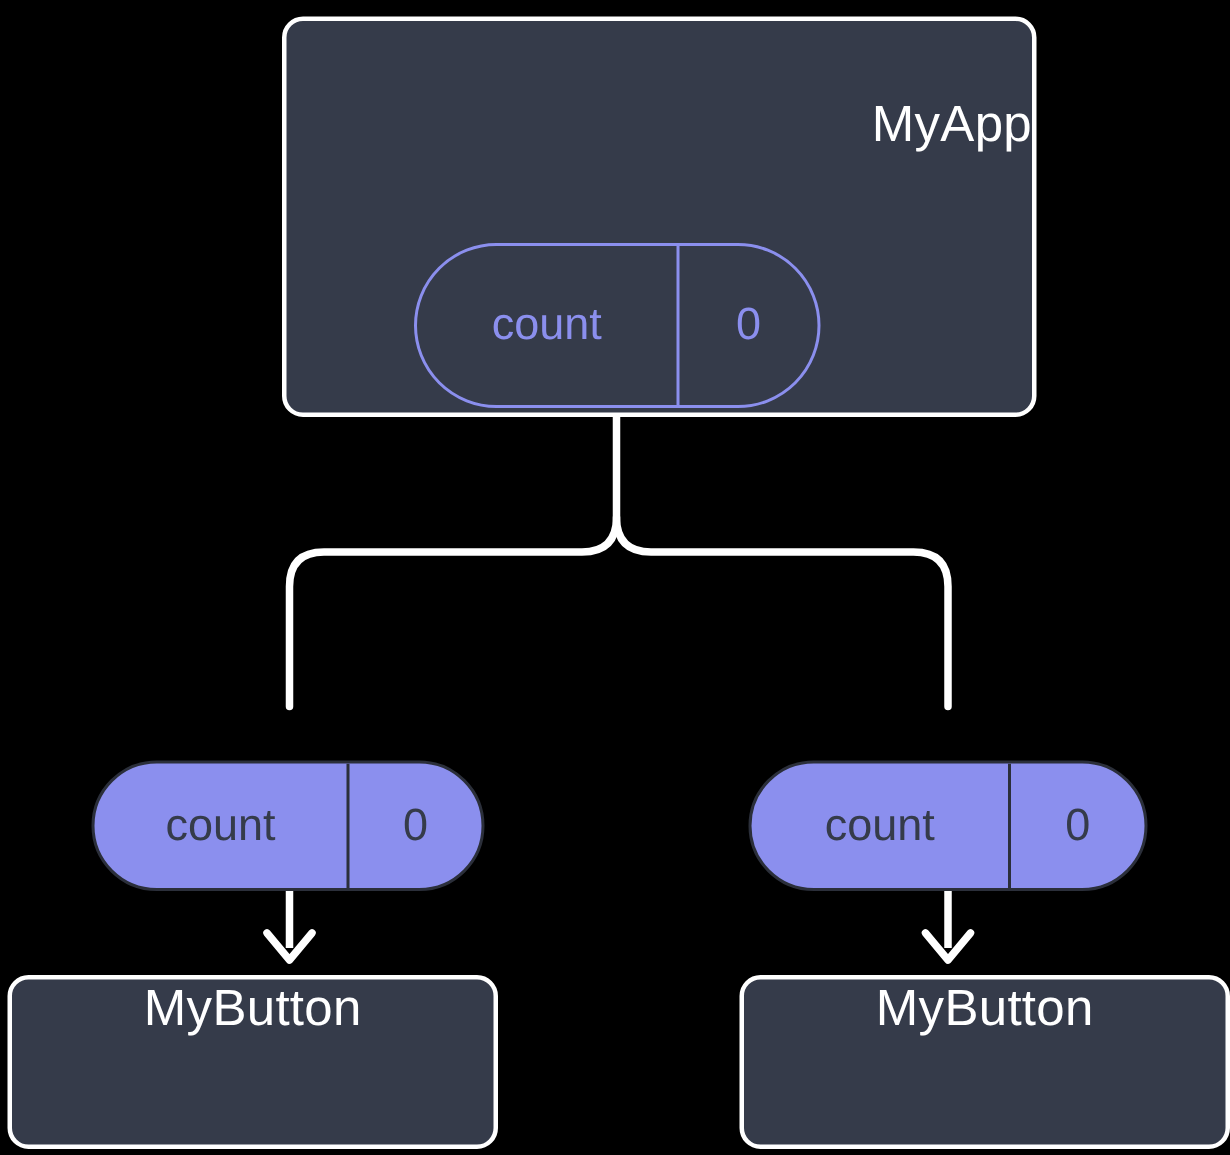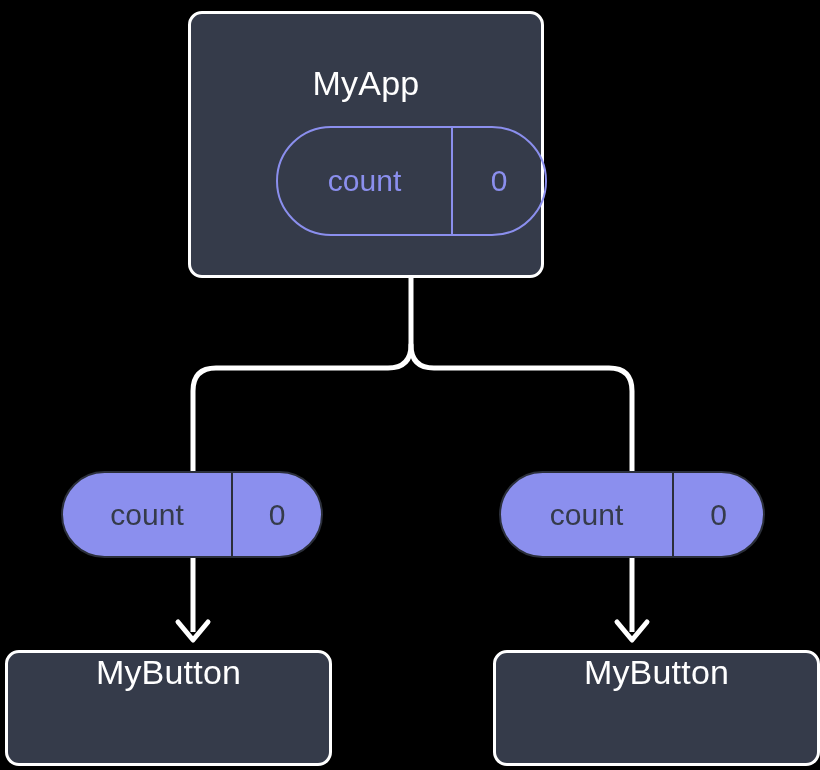--- a/index.html
+++ b/index.html
@@ -42,24 +42,24 @@
   .comp-label {
     color: #FFFFFF;
     font-weight: 400;
     letter-spacing: 0.2px;
     white-space: nowrap;
   }
 
   #box-myapp {
     left: 188px;
     top: 11px;
-    width: 356px;
+    width: 503px;
     height: 267px;
     align-items: flex-start;
-    justify-content: center;
+    justify-content: flex-end;
   }
   #box-myapp .comp-label {
     font-size: 34px;
     margin-top: 50px;
   }
 
   #box-mybutton-left {
     left: 5px;
     top: 650px;
     width: 327px;
@@ -77,20 +77,21 @@
   }
 
   
   .pill {
     position: absolute;
     box-sizing: border-box;
     display: flex;
     align-items: stretch;
     border-radius: 999px;
     overflow: hidden;
+    margin-top: 36px;
   }
   .pill .pill-key,
   .pill .pill-val {
     display: flex;
     align-items: center;
     justify-content: center;
     white-space: nowrap;
     font-size: 30px;
     line-height: 1;
   }

